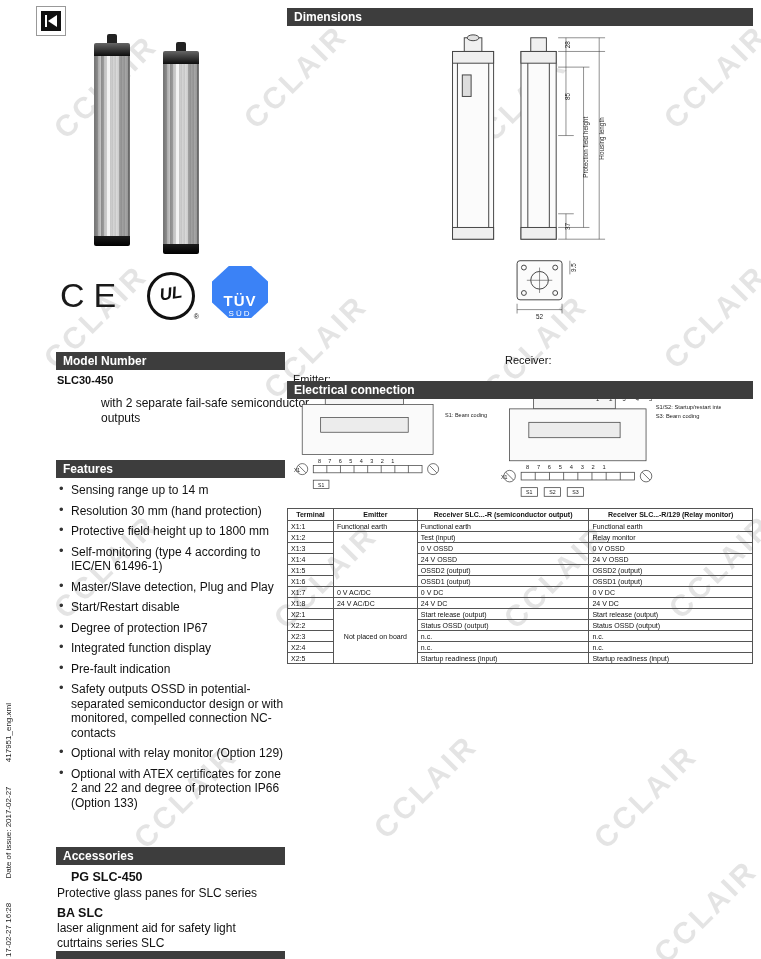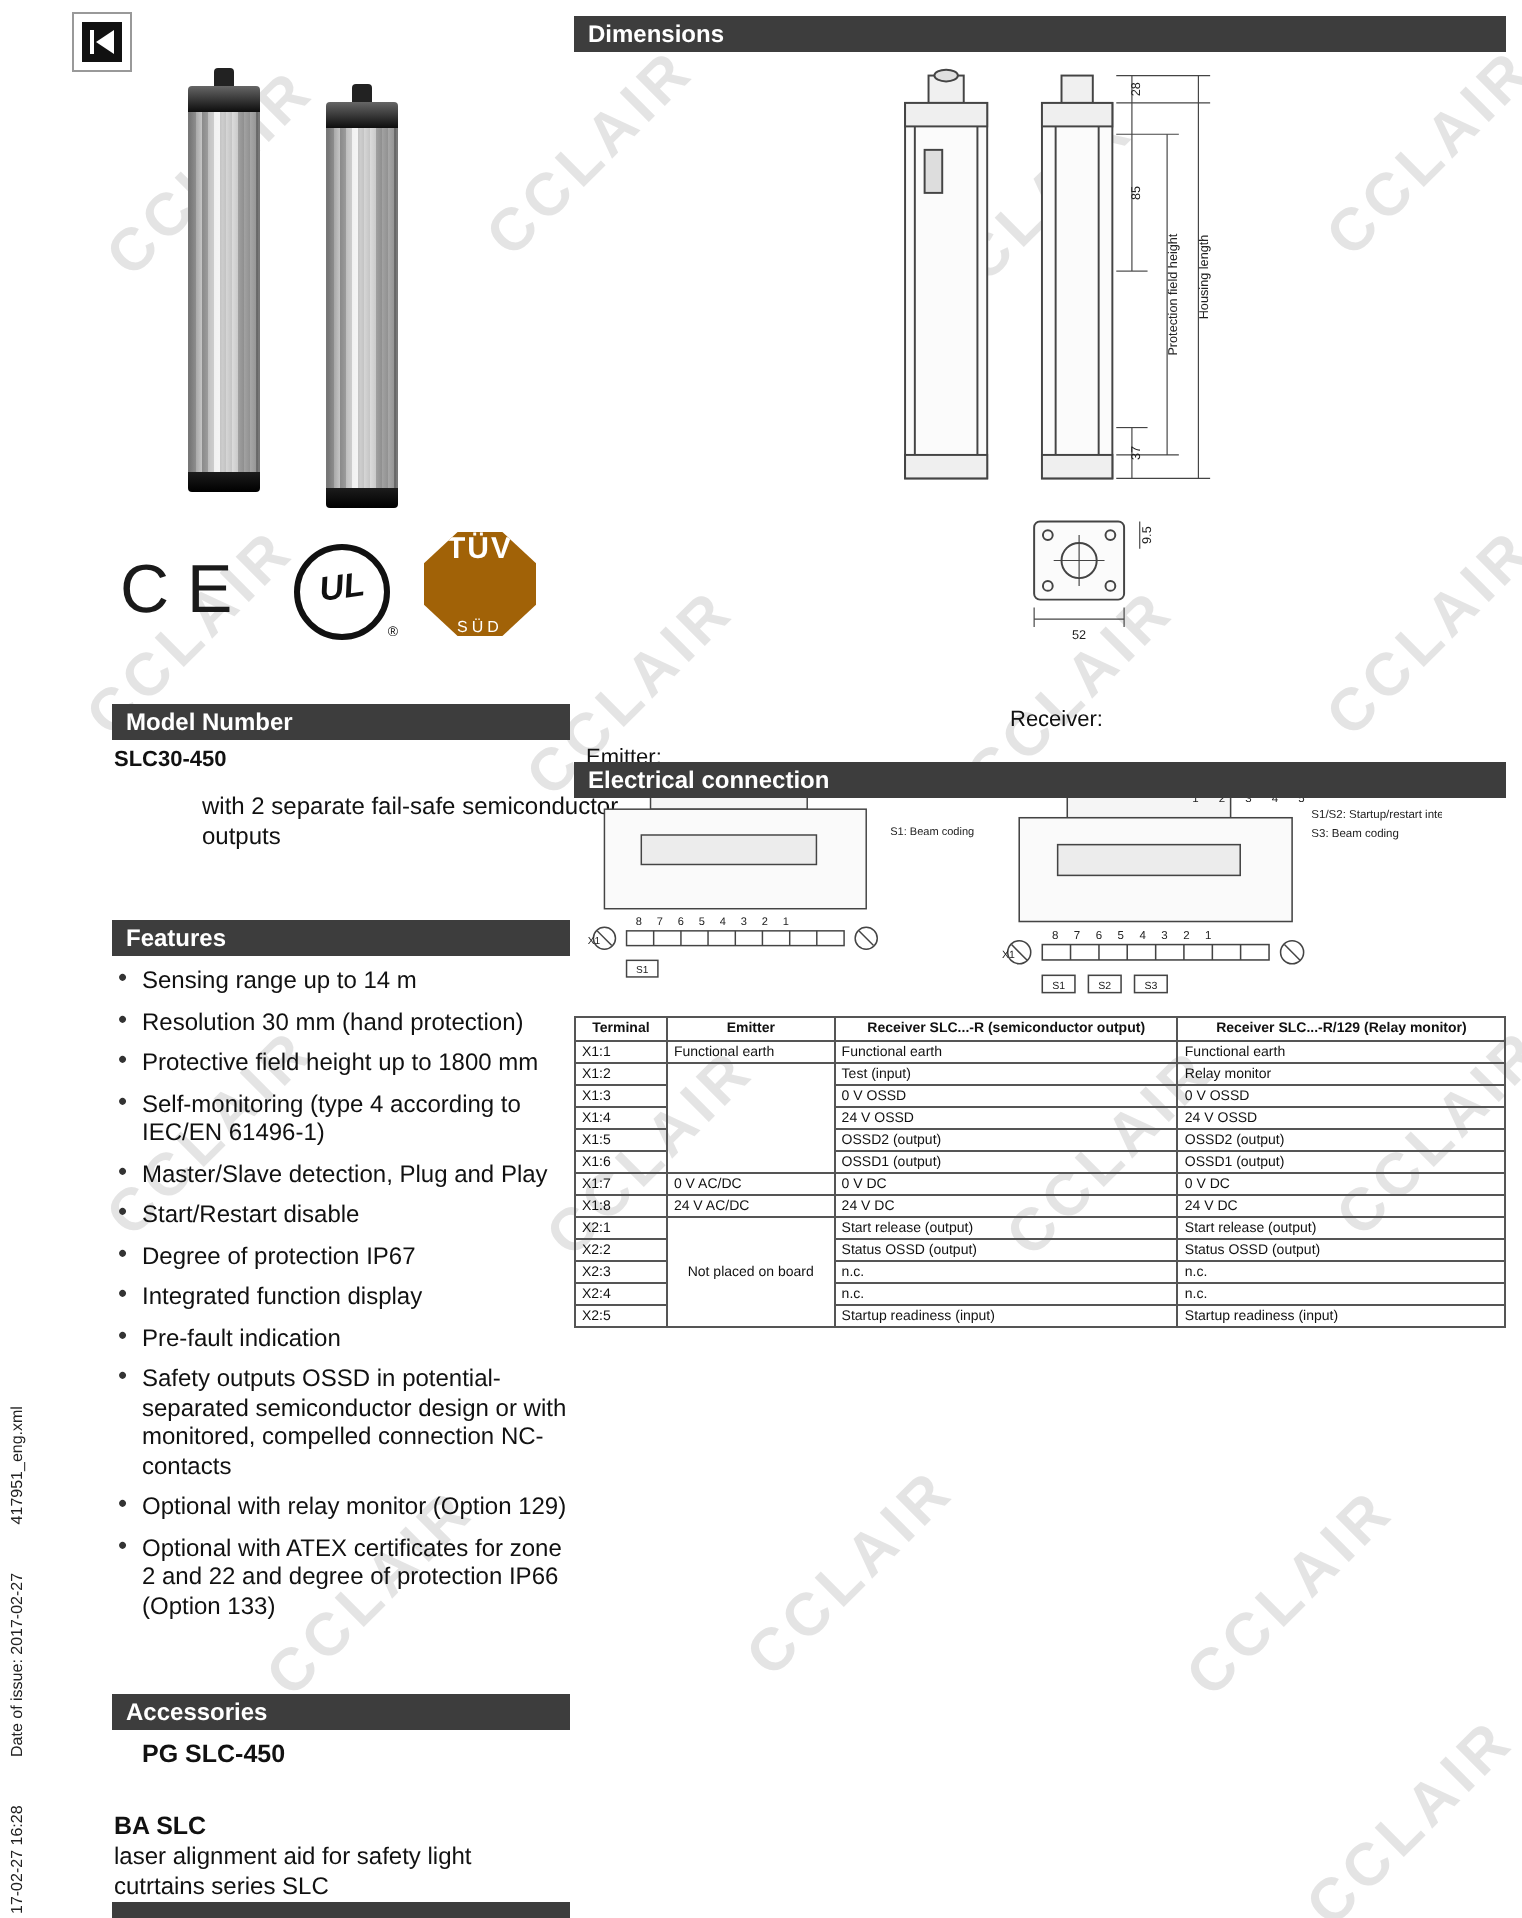--- a/index.html
+++ b/index.html
@@ -20,23 +20,23 @@
   .tower .cap{height:13px;background:linear-gradient(#666,#0d0d0d);border-radius:2px 2px 0 0;}
   .tower .body{height:180px;border-left:1px solid #777;border-right:1px solid #777;box-sizing:border-box;
     background:linear-gradient(90deg,rgba(40,40,40,.5),rgba(255,255,255,0) 30%,rgba(255,255,255,.45) 48%,rgba(30,30,30,.45) 100%),
     repeating-linear-gradient(90deg,#c6c6c6 0 3px,#efefef 3px 6px,#a3a3a3 6px 9px);}
   .tower .base{height:10px;background:linear-gradient(#1c1c1c,#000);border-radius:0 0 2px 2px;}
   
   .ce{position:absolute;left:60px;top:276px;font-size:34px;letter-spacing:9px;color:#1a1a1a;z-index:2;}
   .ul-badge{position:absolute;left:147px;top:272px;width:42px;height:42px;border:3px solid #111;border-radius:50%;z-index:2;}
   .ul-badge .ul-txt{position:absolute;left:0;top:9px;width:100%;text-align:center;font-size:17px;font-weight:bold;font-style:italic;transform:rotate(-8deg);}
   .ul-badge .reg{position:absolute;right:-7px;bottom:-3px;font-size:7px;font-style:normal;}
-  .tuv-badge{position:absolute;left:212px;top:266px;width:56px;height:52px;background:#a16207;color:#fff;z-index:2;
+  .tuv-badge{position:absolute;left:212px;top:266px;width:56px;height:52px;background:#3b82f6;color:#fff;z-index:2;
     clip-path:polygon(30% 0,70% 0,100% 30%,100% 70%,70% 100%,30% 100%,0 70%,0 30%);
-    display:flex;flex-direction:column;align-items:center;justify-content:space-between;}
+    display:flex;flex-direction:column;align-items:center;justify-content:flex-end;}
   .tuv-badge .t1{font-size:15px;font-weight:bold;letter-spacing:1px;}
   .tuv-badge .t2{font-size:8px;letter-spacing:2px;}
   
   .model-name{position:absolute;left:57px;top:374px;font-size:11px;font-weight:bold;z-index:2;}
   .model-desc{position:absolute;left:57px;top:396px;width:222px;font-size:12px;line-height:15px;z-index:2;margin-left:44px;}
   .features-list{position:absolute;left:57px;top:483px;width:230px;margin:0;padding:0;list-style:none;font-size:12px;line-height:14.5px;z-index:2;}
   .features-list li{position:relative;padding-left:14px;margin-bottom:6px;}
   .features-list li::before{content:"\2022";position:absolute;left:2px;top:-1px;font-size:13px;color:#333;}
   .acc-name{position:absolute;left:57px;font-size:12.5px;font-weight:bold;z-index:2;}
   .acc-desc{position:absolute;left:57px;width:224px;font-size:12px;line-height:15px;z-index:2;}
@@ -126,20 +126,21 @@
     <li>Degree of protection IP67</li>
     <li>Integrated function display</li>
     <li>Pre-fault indication</li>
     <li>Safety outputs OSSD in potential-separated semiconductor design or with monitored, compelled connection NC-contacts</li>
     <li>Optional with relay monitor (Option 129)</li>
     <li>Optional with ATEX certificates for zone 2 and 22 and degree of protection IP66 (Option 133)</li>
   </ul>
 
   <div class="hdr left" style="top:847px;">Accessories</div>
   <div class="acc-name" style="top:870px;margin-left:14px;">PG SLC-450</div>
+  <div class="acc-desc" style="top:886px;">Protective glass panes for SLC series</div>
   <div class="acc-name" style="top:906px;">BA SLC</div>
   <div class="acc-desc" style="top:921px;">laser alignment aid for safety light cutrtains series SLC</div>
   <div class="cutoff-bar"></div>
 
   <div class="hdr right" style="top:8px;">Dimensions</div>
   <svg class="dims-svg" width="440" height="308" viewBox="0 0 450 315">
     <g stroke="#444" stroke-width="1" fill="none">
       <rect x="168" y="10" width="18" height="14" fill="#f0f0f0"></rect>
       <ellipse cx="177" cy="10" rx="6" ry="3" fill="#e0e0e0"></ellipse>
       <rect x="156" y="24" width="42" height="192" fill="#fbfbfb"></rect>

